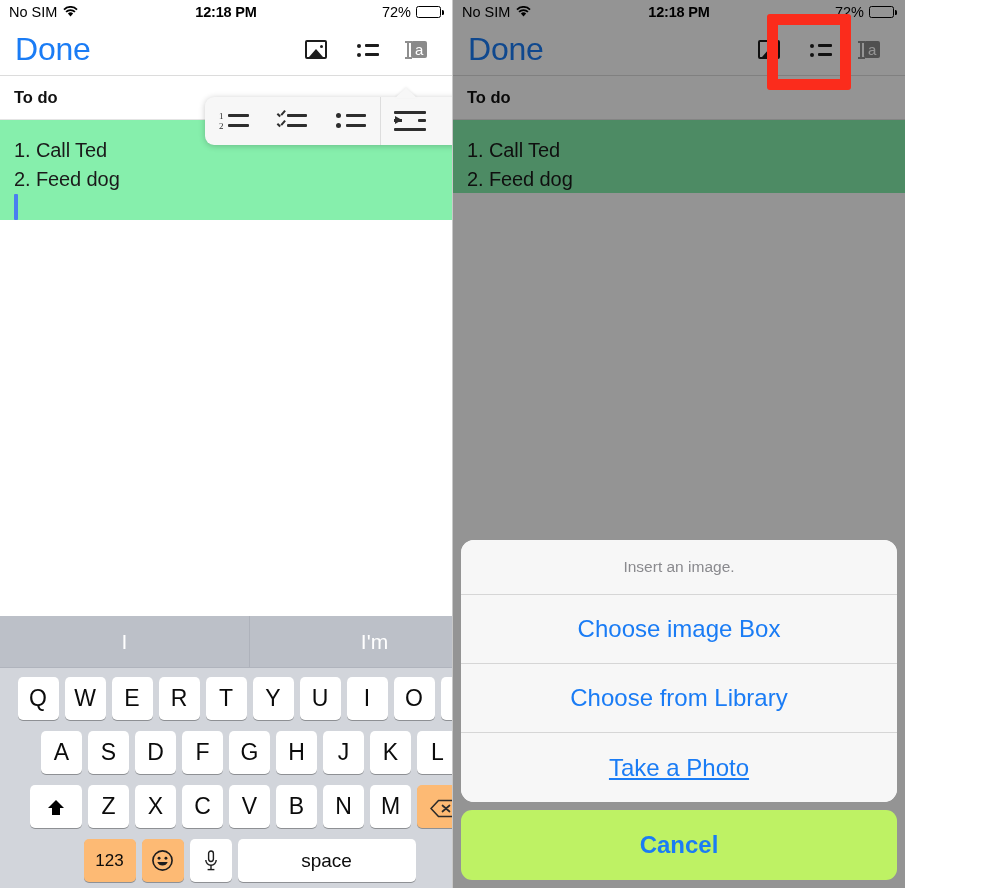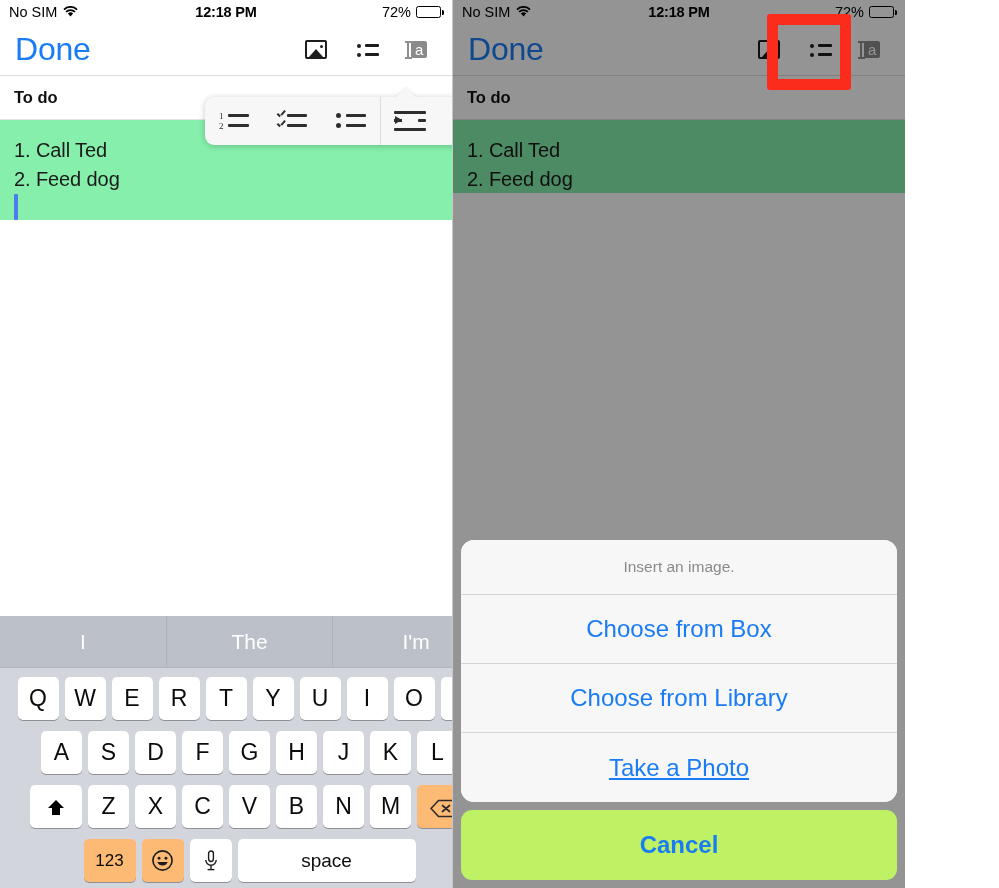--- a/index.html
+++ b/index.html
@@ -482,21 +482,20 @@
             <span class="stem"></span>
             <span class="mid"></span>
           <span class="bot"></span>
         </span>
       </div>
     </div>
 
     <div class="keyboard">
       <div class="predictive">
         <div class="pred">I</div>
-        <div class="pred">The</div>
         <div class="pred">I'm</div>
       </div>
       <div class="kb-rows">
         <div class="kb-row">
           <div class="key">Q</div>
           <div class="key">W</div>
           <div class="key">E</div>
           <div class="key">R</div>
           <div class="key">T</div>
           <div class="key">Y</div>
@@ -621,20 +620,20 @@
       <div class="doc-line">2. Feed dog</div>
     </div>
 
     <div class="dim-overlay"></div>
 
     <div class="red-box"></div>
 
     <div class="action-sheet">
       <div class="sheet-group">
         <div class="sheet-title">Insert an image.</div>
-        <div class="sheet-btn">Choose from Box</div>
+        <div class="sheet-btn">Choose image Box</div>
         <div class="sheet-btn">Choose from Library</div>
         <div class="sheet-btn">Take a Photo</div>
       </div>
       <div class="sheet-cancel">Cancel</div>
     </div>
   </div>
 </div>
 
 </body></html>

